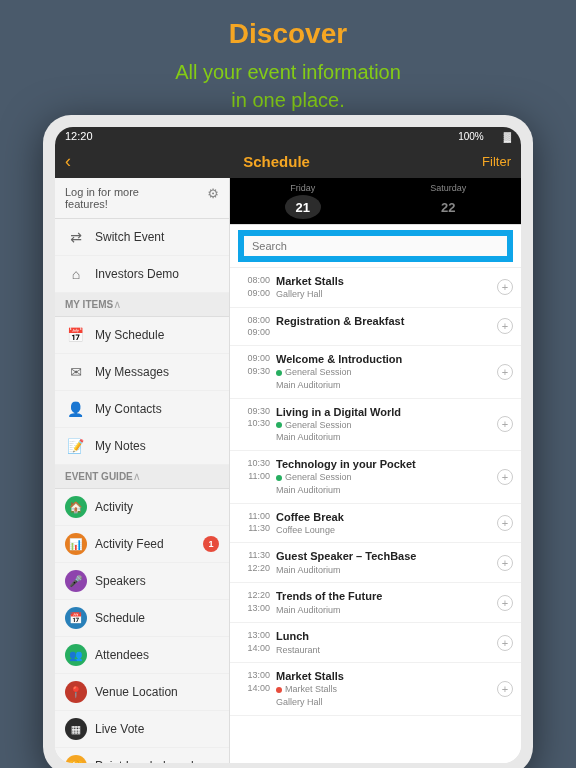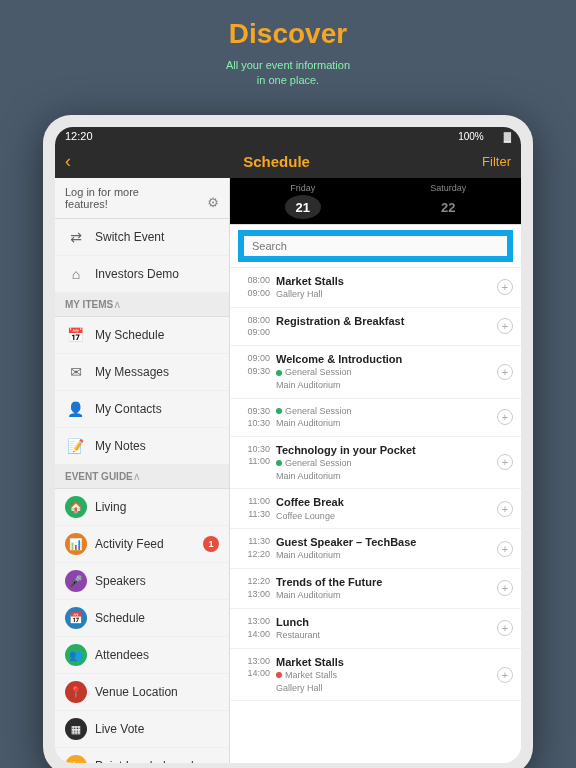--- a/index.html
+++ b/index.html
@@ -17,22 +17,22 @@
       text-align: center;
       padding: 18px 20px 10px;
     }
     .discover-title {
       font-size: 28px;
       font-weight: 700;
       color: #f5a623;
       margin-bottom: 8px;
     }
     .tagline {
-      font-size: 11px;
-      color: #86efac;
+      font-size: 20px;
+      color: #84cc16;
       line-height: 1.4;
     }
 
     
     .tablet-frame {
       position: absolute;
       top: 115px;
       left: 50%;
       transform: translateX(-50%);
       width: 490px;
@@ -102,21 +102,21 @@
       width: 175px;
       background: #f5f5f5;
       border-right: 1px solid #ddd;
       overflow-y: auto;
       flex-shrink: 0;
       font-size: 12px;
     }
     .sidebar-header {
       padding: 8px 10px;
       display: flex;
-      align-items: flex-end;
+      align-items: flex-start;
       justify-content: space-between;
       border-bottom: 1px solid #ddd;
       gap: 36px;
     }
     .sidebar-header-text {
       font-size: 11px;
       color: #555;
     }
     .sidebar-gear {
       color: #888;
@@ -374,21 +374,21 @@
           <span class="sidebar-item-label">My Notes</span>
         </div>
 
         <div class="sidebar-section-header">
           <span class="sidebar-section-label">Event Guide</span>
           <span class="sidebar-section-arrow">∧</span>
         </div>
 
         <div class="sidebar-item">
           <div class="icon-circle" style="background:#27ae60;">🏠</div>
-          <span class="sidebar-item-label">Living</span>
+          <span class="sidebar-item-label">Activity</span>
         </div>
 
         <div class="sidebar-item">
           <div class="icon-circle" style="background:#e67e22;">📊</div>
           <span class="sidebar-item-label">Activity Feed</span>
           <div class="sidebar-badge">1</div>
         </div>
 
         <div class="sidebar-item">
           <div class="icon-circle" style="background:#8e44ad;">🎤</div>
@@ -467,20 +467,21 @@
                 <span>General Session</span>
               </div>
               <div class="schedule-sub">Main Auditorium</div>
             </div>
             <div class="schedule-add">+</div>
           </div>
 
           <div class="schedule-item">
             <div class="schedule-time">09:30<br>10:30</div>
             <div class="schedule-content">
+              <div class="schedule-title">Living in a Digital World</div>
               <div class="schedule-sub">
                 <span class="schedule-dot" style="background:#27ae60;"></span>
                 <span>General Session</span>
               </div>
               <div class="schedule-sub">Main Auditorium</div>
             </div>
             <div class="schedule-add">+</div>
           </div>
 
           <div class="schedule-item">

